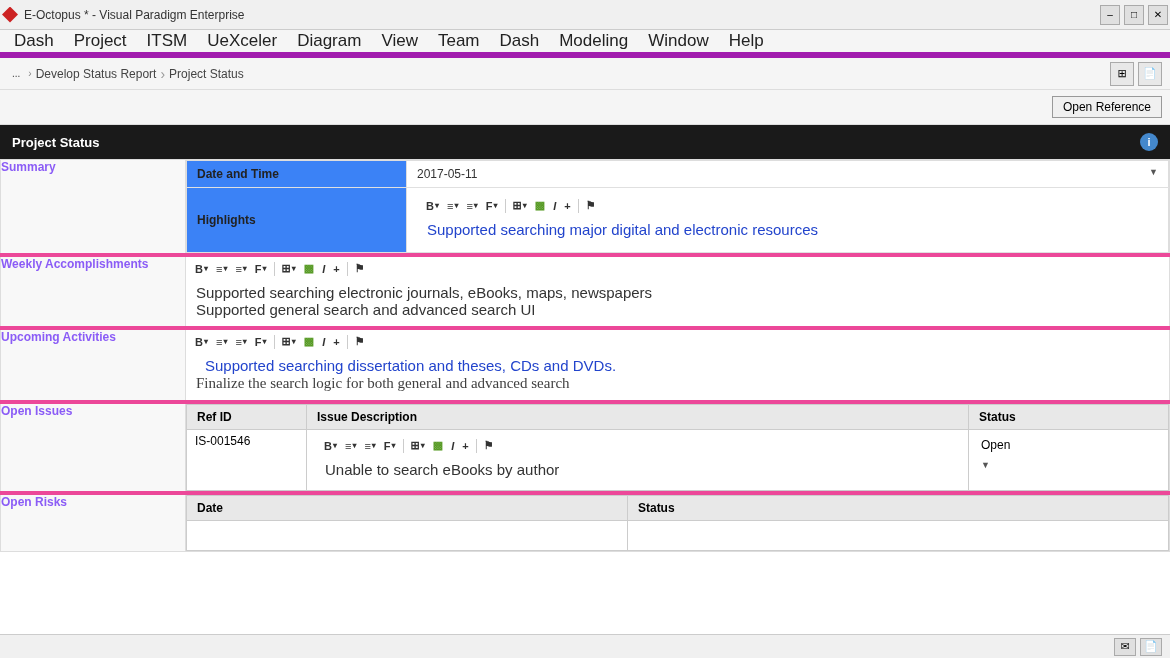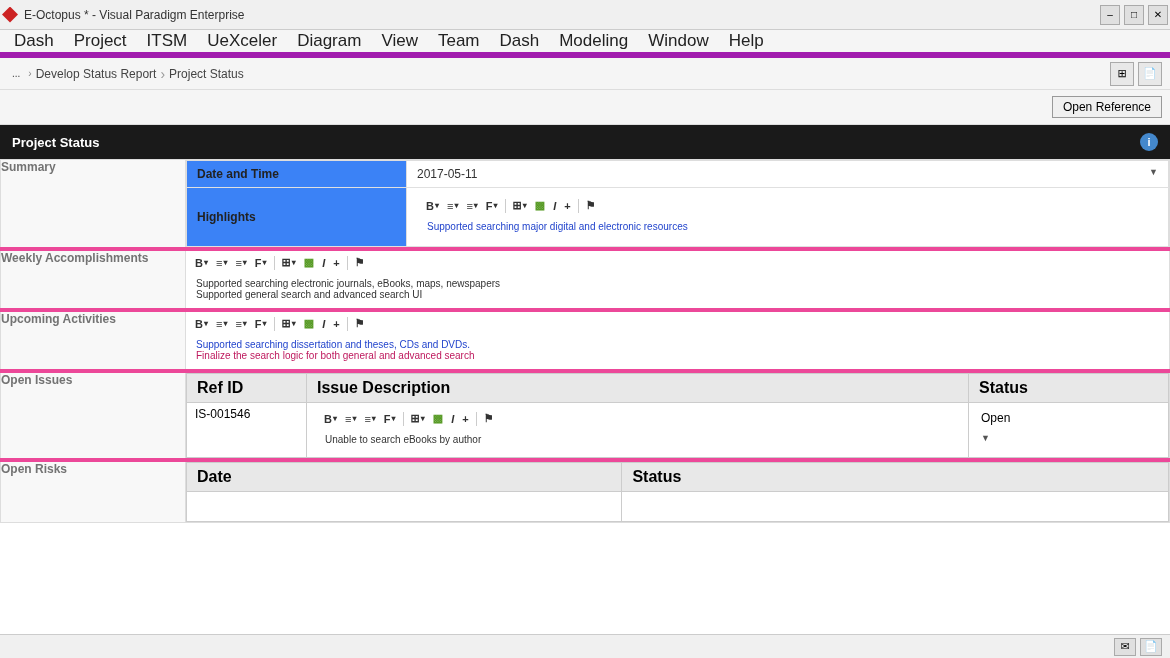--- a/index.html
+++ b/index.html
@@ -114,21 +114,21 @@
     .content-table td {
       border: 1px solid #ddd;
       vertical-align: top;
       padding: 0;
     }
     .row-label {
       background: #f8f8f8;
       padding: 8px 12px;
       font-weight: bold;
       font-size: 12px;
-      color: #737373;
+      color: #8b5cf6;
       width: 185px;
       border-right: 1px solid #ddd;
       vertical-align: middle;
     }
     .row-content {
       padding: 0;
     }
 
     
     .summary-table {
@@ -171,21 +171,21 @@
       background: transparent;
       color: #333;
       display: flex; align-items: center; gap: 1px;
     }
     .tb-sep { width: 1px; height: 14px; background: #ccc; margin: 0 2px; }
     .tb-dropdown { font-size: 8px; }
 
     
     .rich-text {
       padding: 4px 10px 8px 10px;
-      font-size: 10px;
+      font-size: 15px;
       color: #333;
     }
     .rich-text .link-style { color: #2244cc; }
 
     
     .section-row {
       border-top: 4px solid #ec4899;
     }
     .section-row > td {
       border: 1px solid #ddd;
@@ -193,21 +193,21 @@
 
     
     .issues-table {
       width: 100%;
       border-collapse: collapse;
     }
     .issues-table th {
       background: #e8e8e8;
       border: 1px solid #ccc;
       padding: 5px 10px;
-      font-size: 16px;
+      font-size: 12px;
       font-weight: bold;
       text-align: left;
     }
     .issues-table td {
       border: 1px solid #ccc;
       padding: 4px 8px;
       font-size: 12px;
       vertical-align: top;
       margin-top: 12px;
     }
@@ -386,24 +386,24 @@
           <button class="tb-btn" style="color:#559922;">▩</button>
           <button class="tb-btn">
                 <i>I</i>
               </button>
           <button class="tb-btn">+</button>
           <div class="tb-sep"></div>
           <button class="tb-btn">⚑</button>
         </div>
         <div class="rich-text">
           <div>
-            <span style="color:#2244cc;">Supported searching dissertation and theses, CDs and DVDs.</span>
+            <span style="color:#2244cc;margin-left:9px;">Supported searching dissertation and theses, CDs and DVDs.</span>
           </div>
           <div>
-            <span style="color:#be185d;">Finalize the search logic for both general and advanced search</span>
+            <span style="color:#404040;font-family:Liberation Serif, serif;">Finalize the search logic for both general and advanced search</span>
           </div>
         </div>
       </td>
     </tr>
 
     <tr class="section-row">
       <td class="row-label">Open Issues</td>
       <td class="row-content">
         <table class="issues-table">
           <thead>

